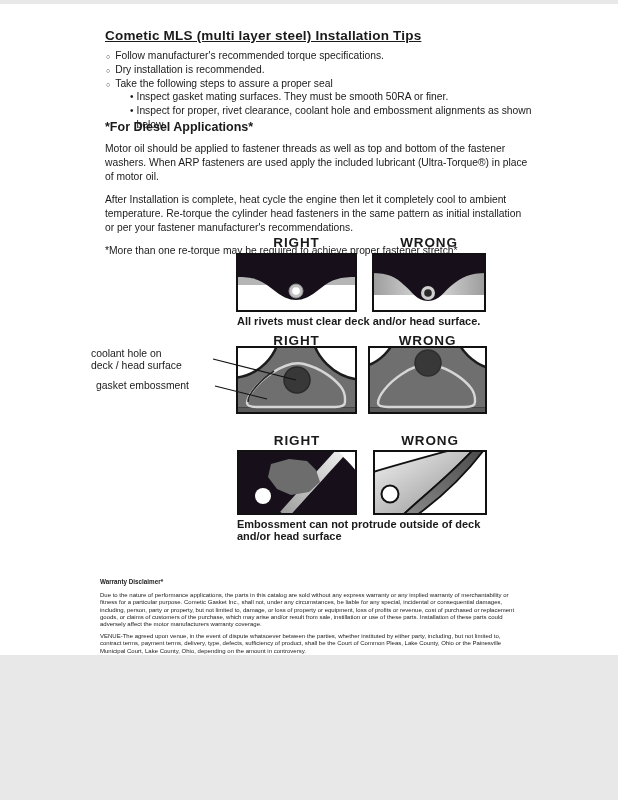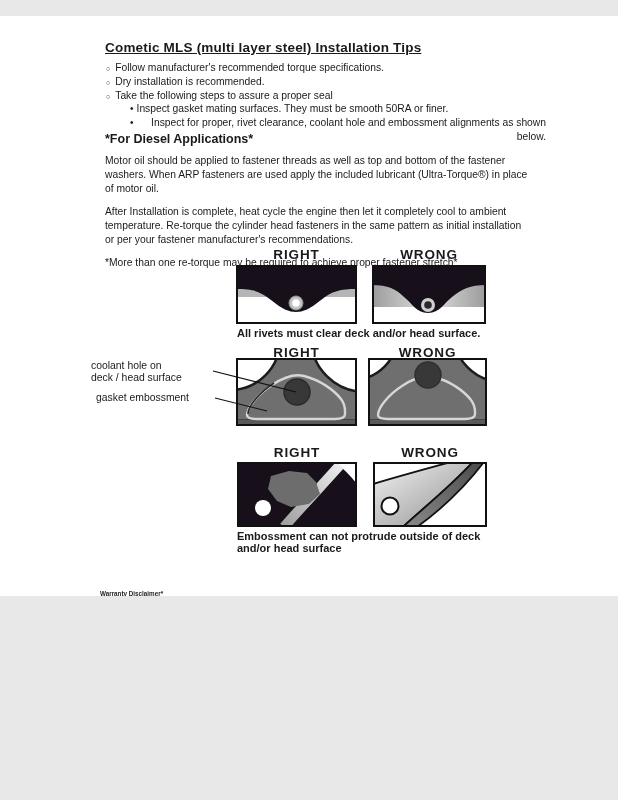--- a/index.html
+++ b/index.html
@@ -1,28 +1,28 @@
 <!DOCTYPE html>
 <html><head>
 <meta charset="utf-8">
 <style>
   html,body{margin:0;padding:0;background:#e8e8e8;}
   .page{
-    position:relative;width:618px;height:580px;background:#ffffff;
+    position:relative;width:618px;height:651px;background:#ffffff;
     font-family:"Liberation Sans", sans-serif;color:#1a1a1a;overflow:hidden;
-    margin:16px auto;
+    margin:4px auto;
   }
   .title{
     position:absolute;left:105px;top:24px;font-size:13.5px;font-weight:bold;
     text-decoration:underline;letter-spacing:0.2px;white-space:nowrap;
   }
   .bullets{position:absolute;left:106px;top:45px;width:440px;font-size:10.3px;line-height:13.8px;}
   .bullet{display:flex;}
   .bullet::before{content:"○";font-size:7px;margin-right:5px;position:relative;top:1px;}
-  .subbullet{display:flex;margin-left:24px;text-align:right;}
+  .subbullet{display:flex;margin-left:24px;}
   .subbullet::before{content:"•";font-size:10px;margin-right:3px;}
   .diesel{position:absolute;left:105px;top:116px;width:424px;font-size:10.3px;line-height:14px;}
   .diesel .dh{font-size:12.5px;font-weight:bold;margin:0 0 8px 0;}
   .diesel p{margin:0 0 9px 0;}
   .dlabel{position:absolute;font-size:13.5px;font-weight:600;letter-spacing:0.9px;text-align:center;white-space:nowrap;}
   .dcaption{position:absolute;font-size:11px;font-weight:bold;white-space:nowrap;}
   .dbox{position:absolute;display:block;}
   .sidelabel{position:absolute;font-size:10.4px;line-height:11.5px;text-align:left;white-space:nowrap;}
   .overlay{position:absolute;left:0;top:0;pointer-events:none;}
   .legal{position:absolute;left:100px;top:574px;width:418px;font-size:6px;line-height:7.2px;color:#222222;}

